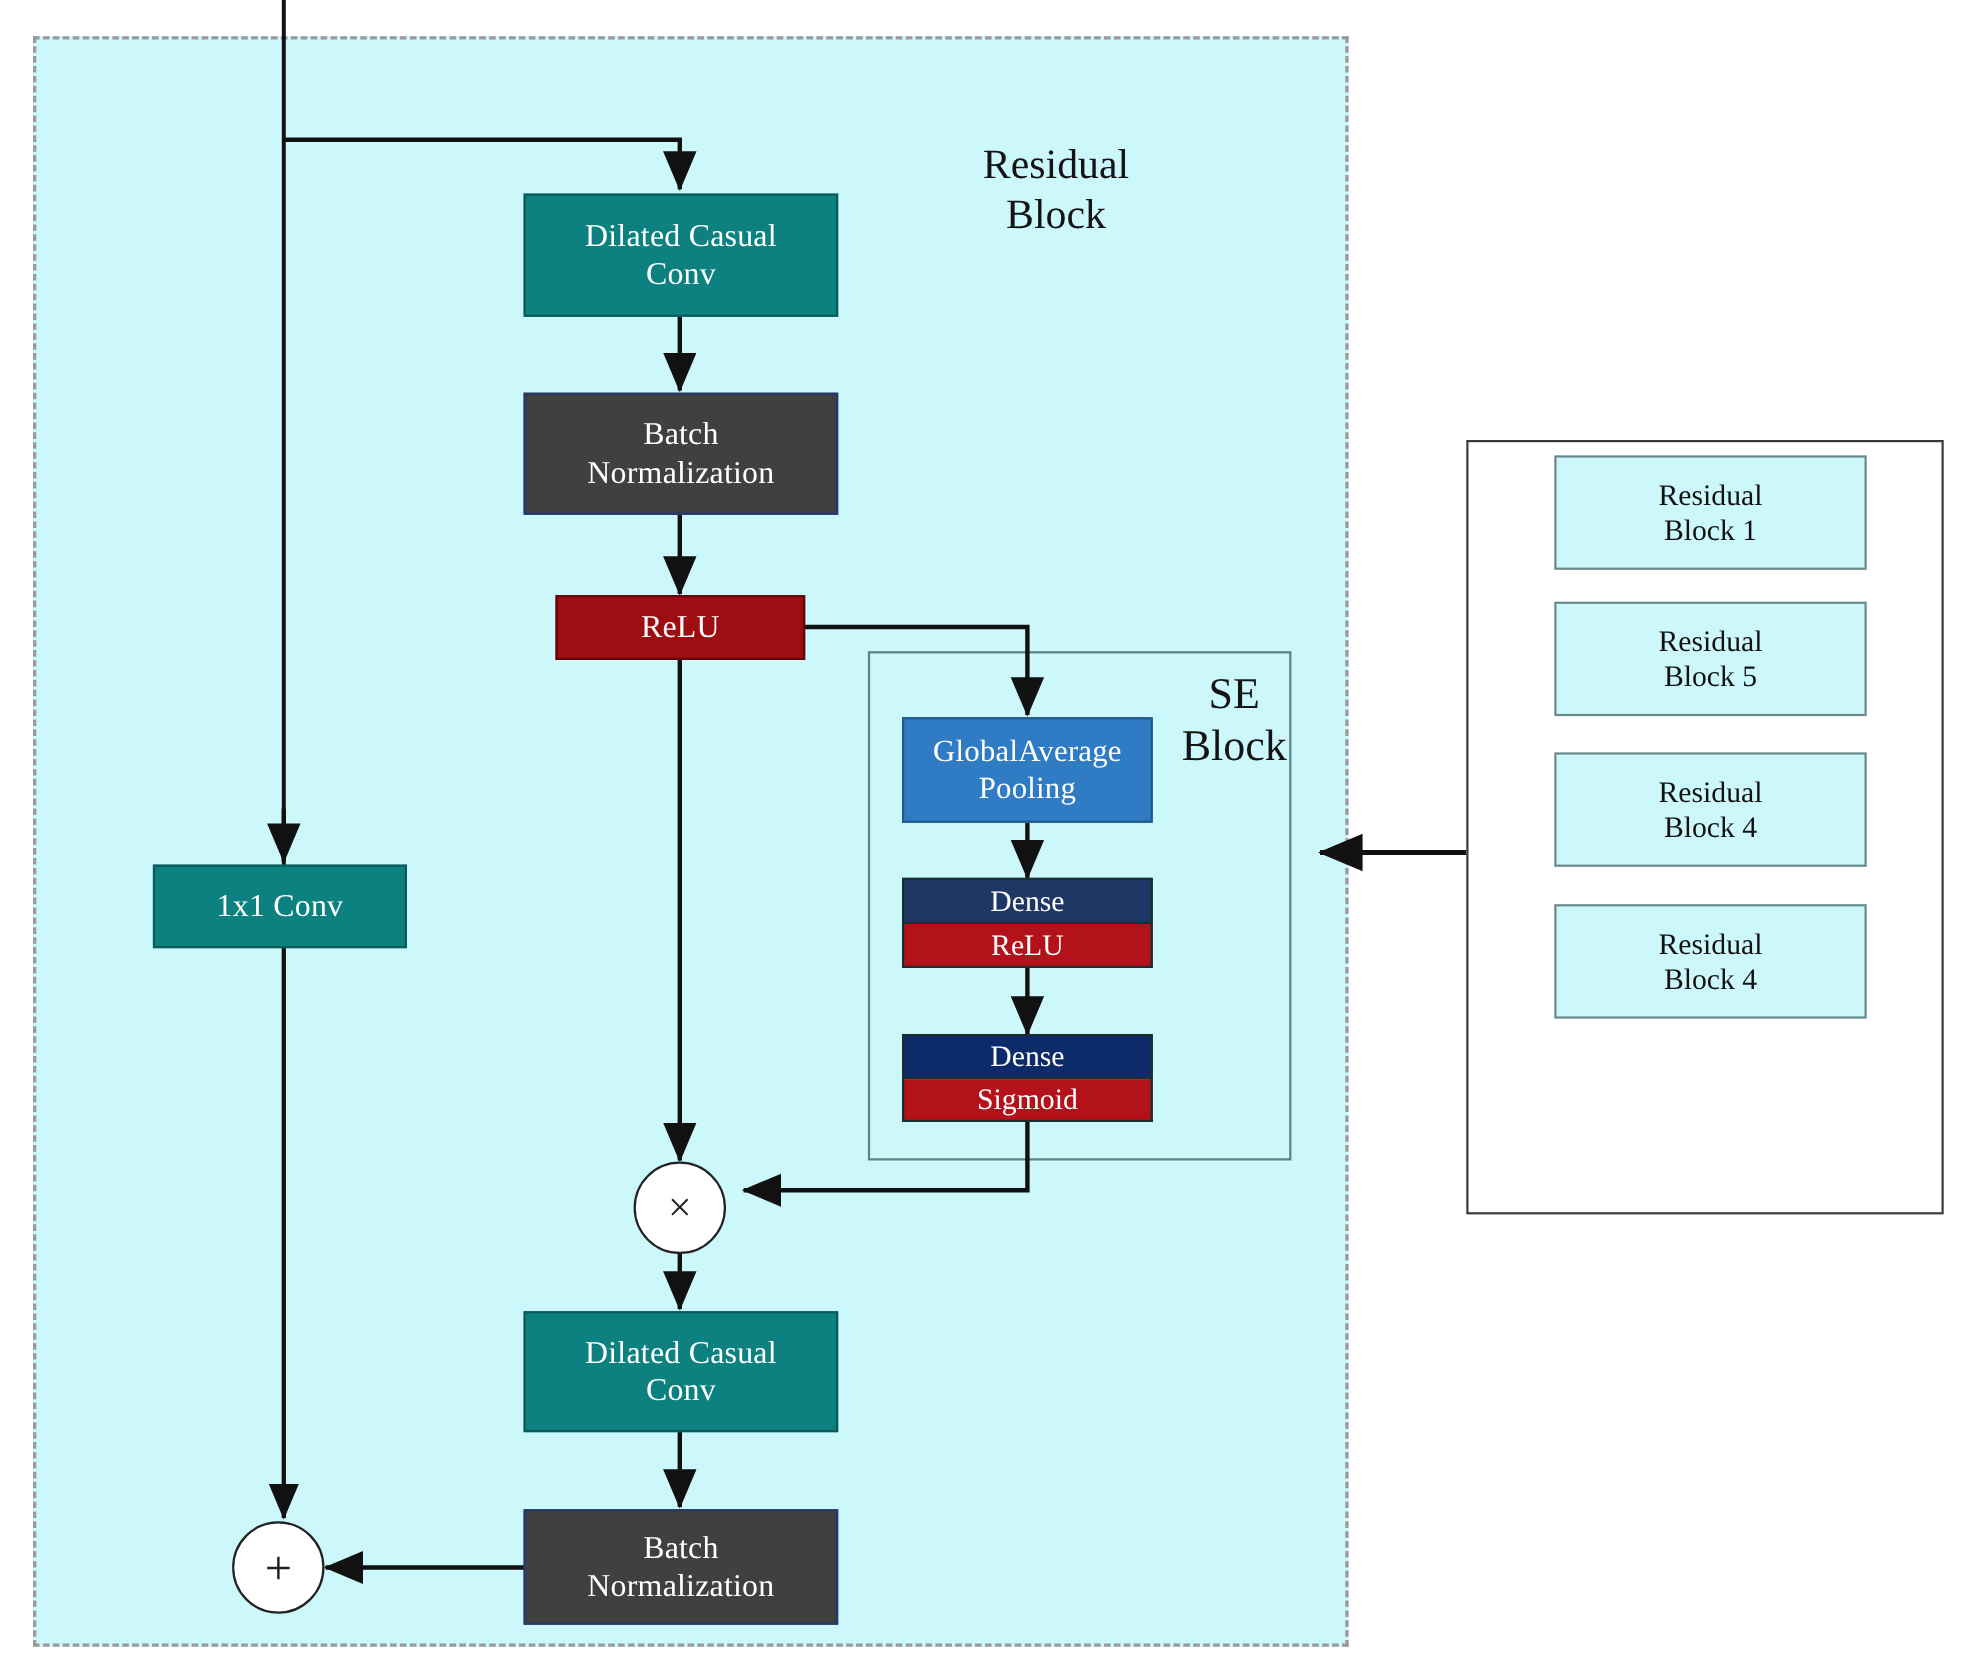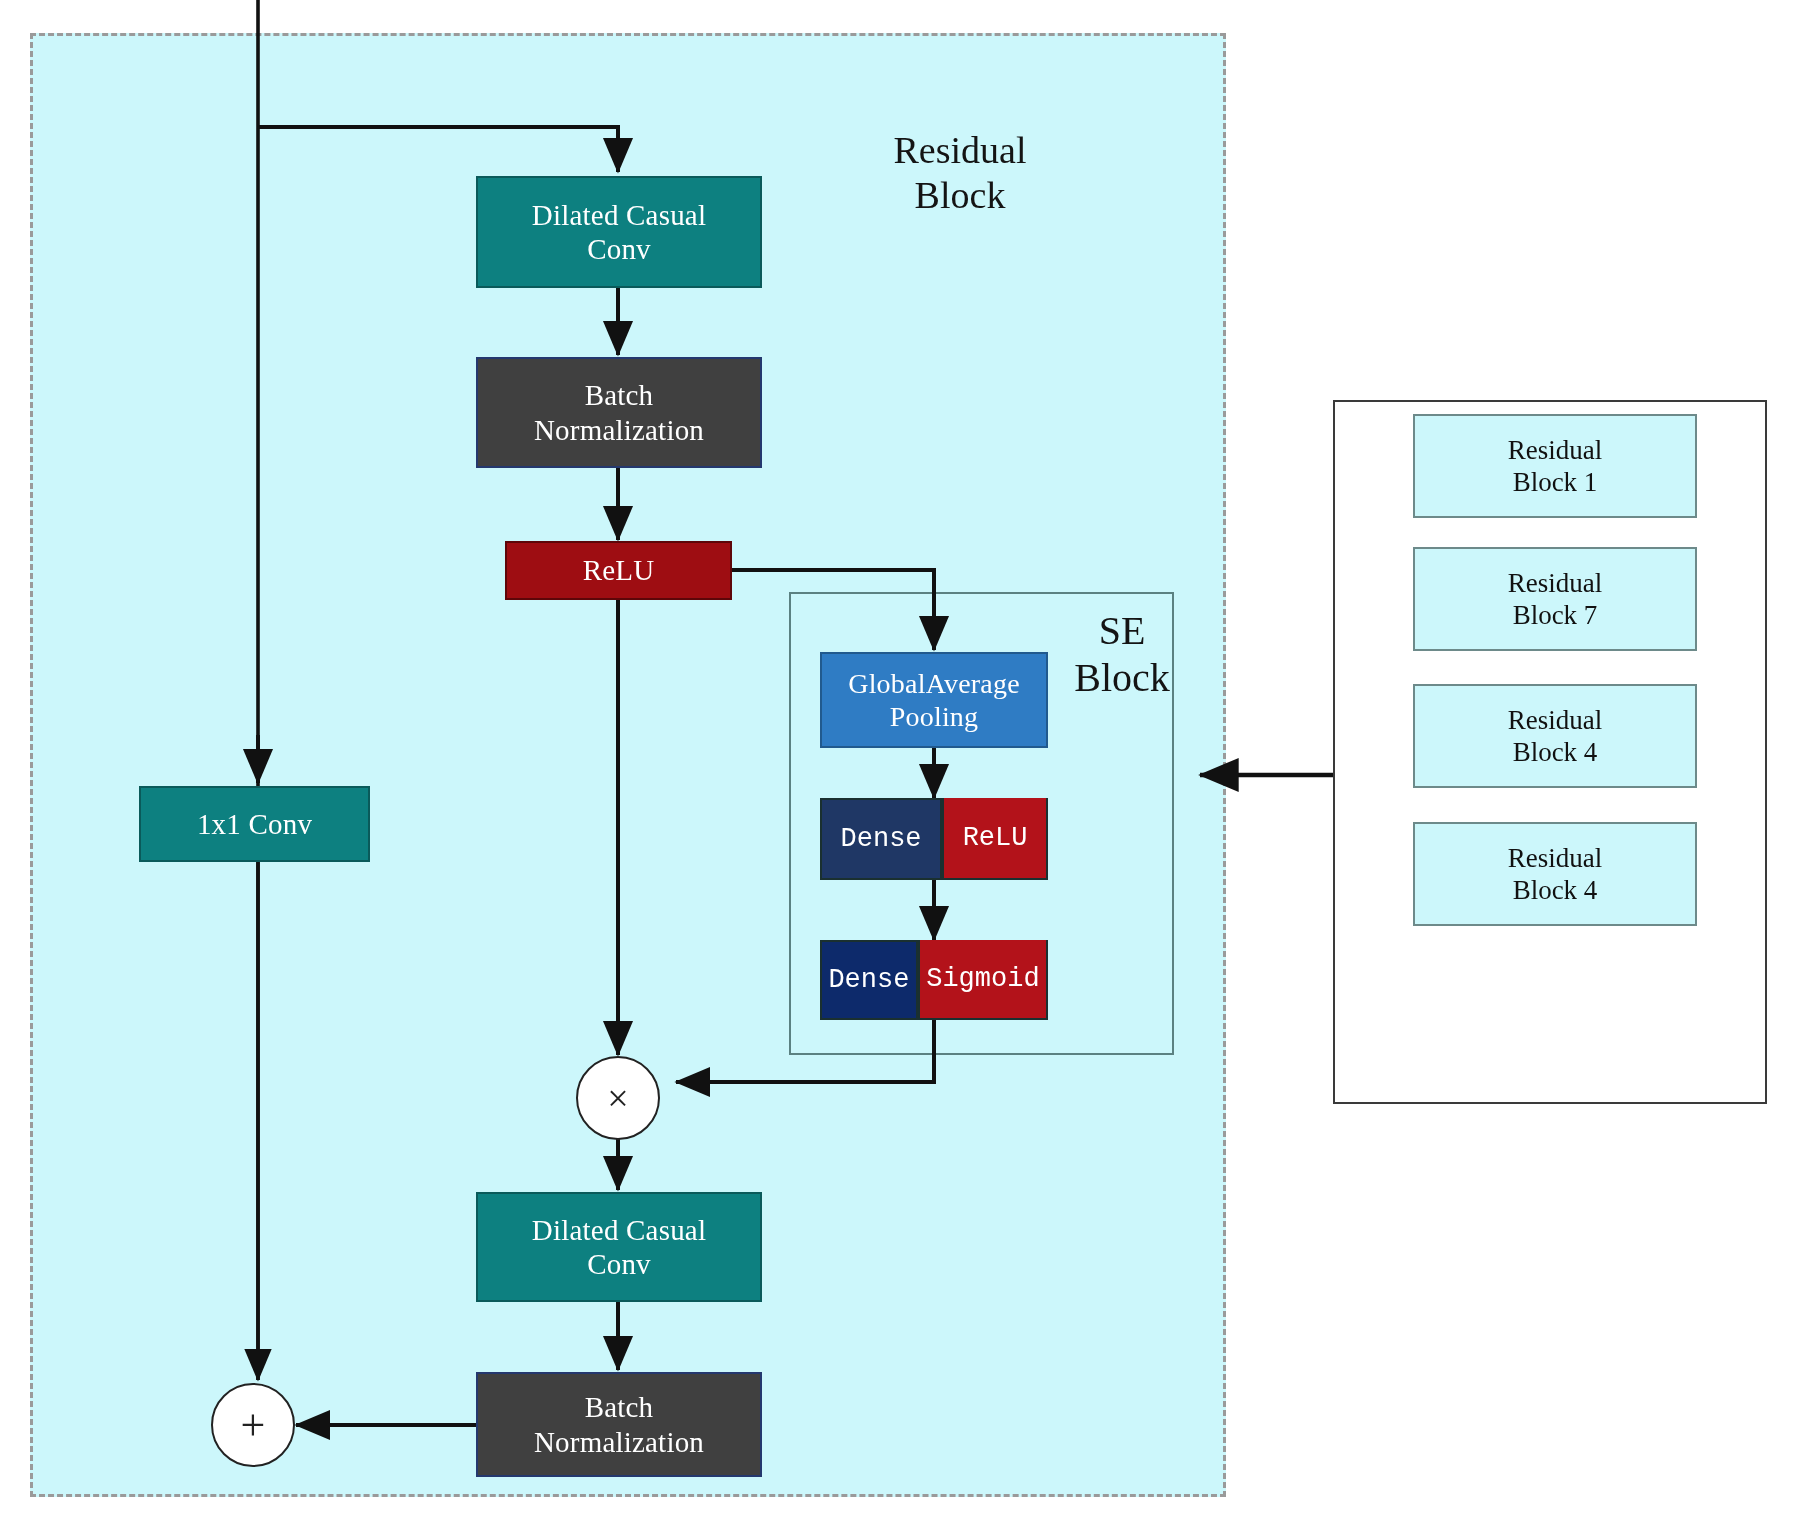--- a/index.html
+++ b/index.html
@@ -47,22 +47,21 @@
   .lblue { background: #2f7cc4; border-color: #215a8e; }
   .navy  { background: #1f3765; border-color: #13224a; }
   .navy2 { background: #0d2a6b; border-color: #0a1c4a; }
   .red2  { background: #b3121a; border-color: #6e0a10; }
 
   
   .stack {
     position: absolute;
     box-sizing: border-box;
     display: flex;
-    flex-direction: row;
-    font-family: Liberation Mono, monospace;
+    flex-direction: column;
   }
   .stack .seg {
     flex: 1 1 auto;
     display: flex;
     align-items: center;
     justify-content: center;
     color: #ffffff;
     box-sizing: border-box;
     border: 2px solid #1a3030;
   }
@@ -230,21 +229,21 @@
     <path d="M 1553,778 L 1553,818" stroke="#4a4a4a" stroke-width="3.4" fill="none" marker-end="url(#ahg)"></path>
   </svg>
 
   <div id="stack-panel">
     <div class="rb" style="top: 12px; font-size: 27px;">
       <span>Residual</span>
       <span>Block 1</span>
     </div>
     <div class="rb" style="top: 145px; font-size: 27px;">
       <span>Residual</span>
-      <span>Block 7</span>
+      <span>Block 5</span>
     </div>
     <div class="rb" style="top: 282px; font-size: 27px;">
       <span>Residual</span>
       <span>Block 4</span>
     </div>
     <div class="rb" style="top: 420px; font-size: 27px;">
       <span>Residual</span>
       <span>Block 4</span>
     </div>
   </div>

